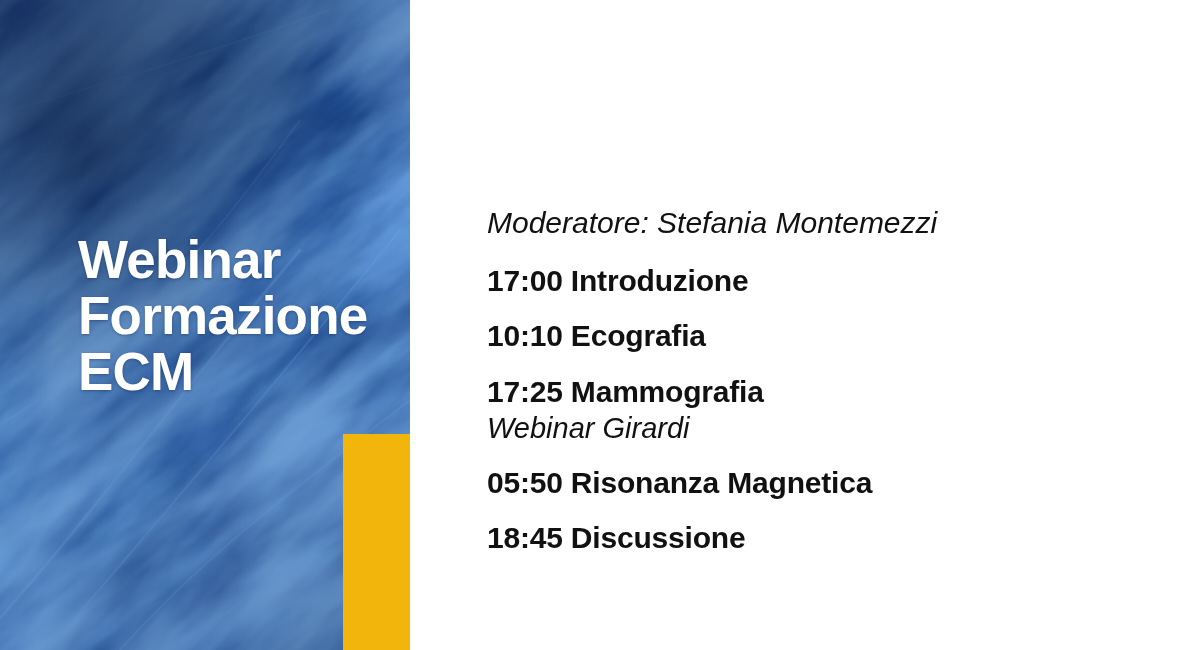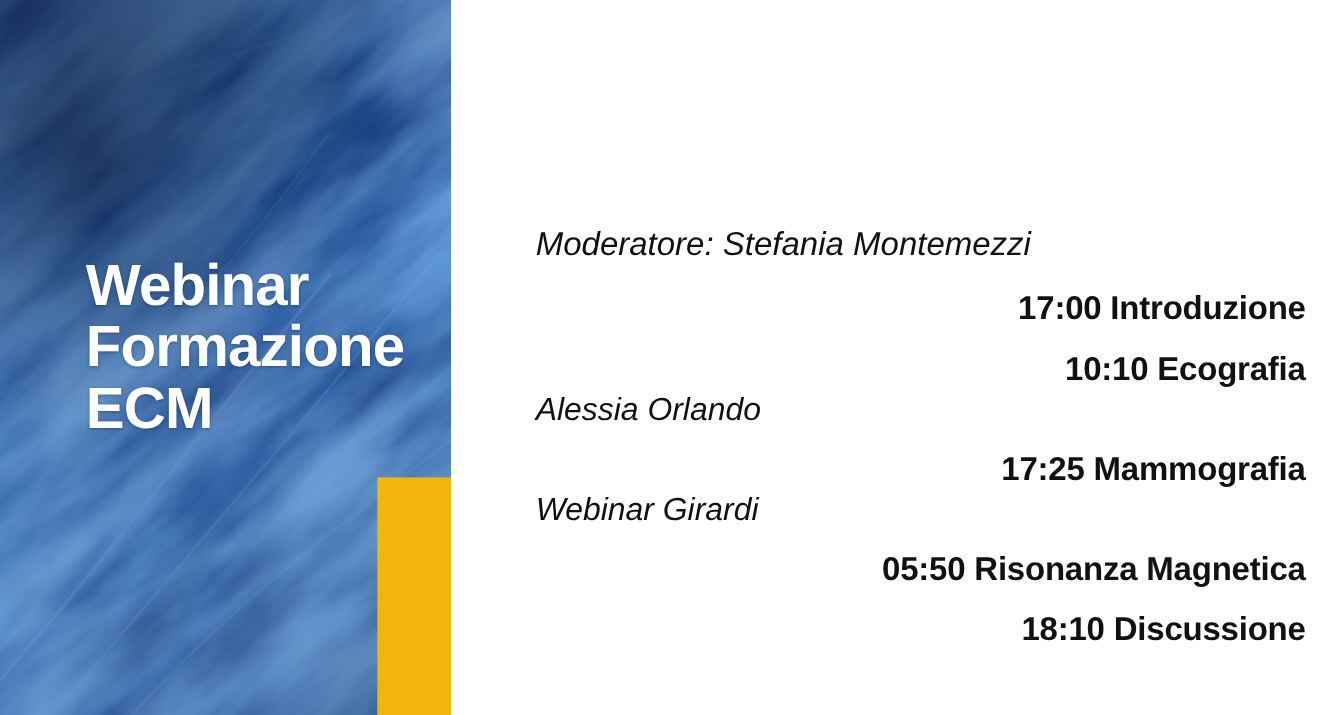--- a/index.html
+++ b/index.html
@@ -137,21 +137,20 @@
 
   .agenda-title {
     display: block;
     color: #111111;
     font-family: "Liberation Sans", sans-serif;
     font-weight: bold;
     font-size: 30px;
     line-height: 1.28;
     letter-spacing: -0.2px;
     white-space: nowrap;
-    text-align: right;
   }
   .agenda-speaker {
     display: block;
     color: #111111;
     font-family: "Liberation Sans", sans-serif;
     font-style: italic;
     font-weight: normal;
     font-size: 29px;
     line-height: 1.22;
     white-space: nowrap;
@@ -244,32 +243,31 @@
 
     <ul class="agenda">
 
       <li class="agenda-item">
         <span class="agenda-title">17:00 Introduzione</span>
 
       </li>
 
       <li class="agenda-item">
         <span class="agenda-title">10:10 Ecografia</span>
-        <span class="agenda-speaker">Alessia Orlando</span>
       </li>
 
       <li class="agenda-item">
         <span class="agenda-title">17:25 Mammografia</span>
         <span class="agenda-speaker">Webinar Girardi</span>
       </li>
 
       <li class="agenda-item">
         <span class="agenda-title">05:50 Risonanza Magnetica</span>
       </li>
 
       <li class="agenda-item">
-        <span class="agenda-title">18:10 Discussione</span>
+        <span class="agenda-title">18:45 Discussione</span>
 
       </li>
 
     </ul>
   </div>
 </div>
 
 </body></html>

